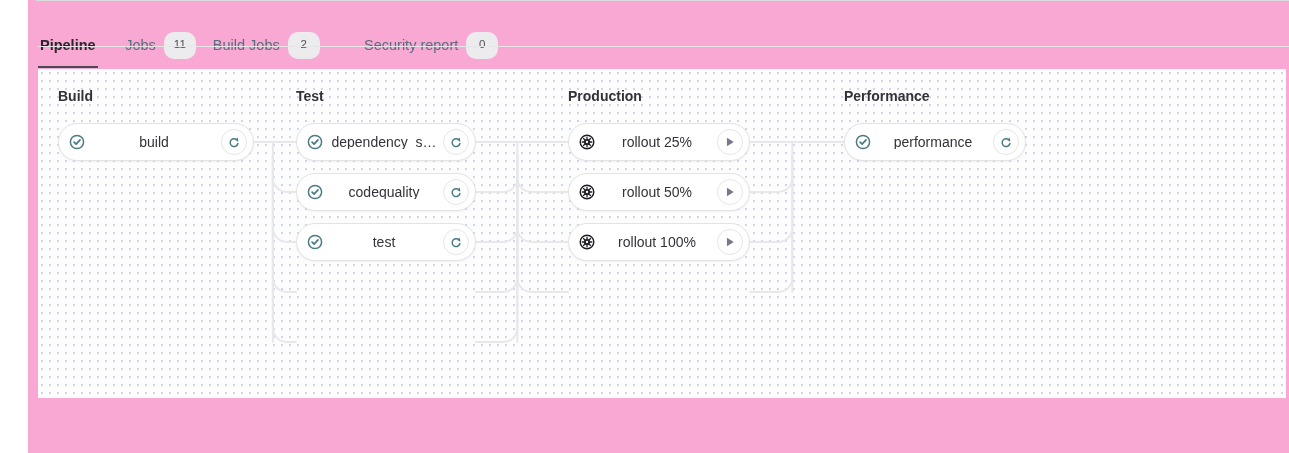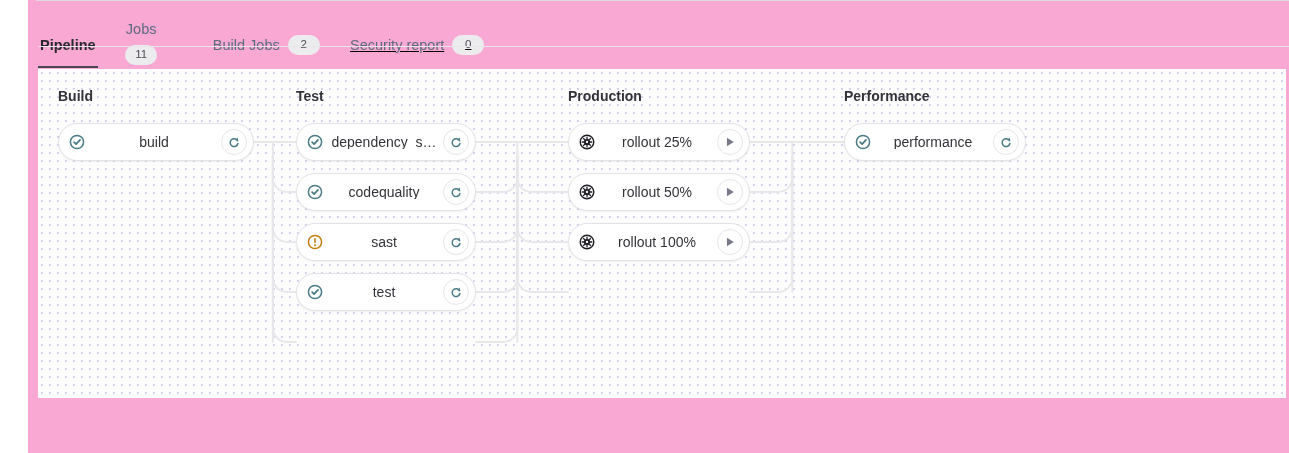--- a/index.html
+++ b/index.html
@@ -63,21 +63,21 @@
     position: absolute;
     left: 0; bottom: 0;
     width: 100%; height: 2px;
     background: #4a4a52;
   }
   .tab-badge {
     display: inline-flex;
     align-items: center;
     justify-content: center;
     min-width: 20px;
-    height: 20px;
+    height: 27px;
     padding: 0 6px;
     border-radius: 10px;
     background: #ececef;
     color: #4d4d55;
     font-size: 11.5px;
     line-height: 1;
   }
 
   
   .canvas {
@@ -168,29 +168,29 @@
 <body>
 
 <div id="app">
 
   <div class="top-rule"></div>
 
   <div class="tabbar" id="tabbar">
       <div class="tab is-active" style="left: 10px;">
         <span class="tab-label">Pipeline</span>
       </div>
-      <div class="tab is-inactive" style="left: 95.2px; flex-direction: column;">
+      <div class="tab is-inactive" style="left: 95.2px;">
         <span class="tab-label">Jobs</span>
         <span class="tab-badge">11</span>
       </div>
       <div class="tab is-inactive" style="left: 182.8px;">
         <span class="tab-label">Build Jobs</span>
         <span class="tab-badge">2</span>
       </div>
-      <div class="tab is-inactive" style="left: 320px; text-decoration: underline;">
+      <div class="tab is-inactive" style="left: 334px;">
         <span class="tab-label">Security report</span>
         <span class="tab-badge">0</span>
       </div>
     </div>
   <div class="tabbar-underline"></div>
 
   <div class="canvas">
     <svg class="connectors" id="connectors" width="1248" height="329" viewBox="0 0 1248 329" fill="none">
         <path d="M234.9 73 V273" fill="none" stroke="#e8e8ea" stroke-width="2" stroke-linecap="round" stroke-linejoin="round"></path>
         <path d="M216 73 H234.9" fill="none" stroke="#e8e8ea" stroke-width="2" stroke-linecap="round" stroke-linejoin="round"></path>
@@ -259,34 +259,20 @@
               <span class="job-name">codequality</span>
               <button class="job-action" title="Retry">
                 <svg viewBox="0 0 14 14" width="13" height="13">
                   <path d="M11.2 5.0 A4.6 4.6 0 1 0 11.6 8.2" fill="none" stroke="#4a7b86" stroke-width="1.7" stroke-linecap="round"></path>
                   <path d="M8.4 4.4 L11.9 4.6 L11.3 1.3 Z" fill="#4a7b86"></path>
                 </svg>
               </button>
             </div>
             <div class="job">
               <span class="job-status"><svg viewBox="0 0 16 16" width="16" height="16">
-                  <circle cx="8" cy="8" r="6.6" fill="none" stroke="#c17d10" stroke-width="1.5"></circle>
-                  <rect x="7.2" y="4" width="1.6" height="5" rx="0.8" fill="#c17d10"></rect>
-                  <circle cx="8" cy="11.2" r="1" fill="#c17d10"></circle>
-                </svg></span>
-              <span class="job-name">sast</span>
-              <button class="job-action" title="Retry">
-                <svg viewBox="0 0 14 14" width="13" height="13">
-                  <path d="M11.2 5.0 A4.6 4.6 0 1 0 11.6 8.2" fill="none" stroke="#4a7b86" stroke-width="1.7" stroke-linecap="round"></path>
-                  <path d="M8.4 4.4 L11.9 4.6 L11.3 1.3 Z" fill="#4a7b86"></path>
-                </svg>
-              </button>
-            </div>
-            <div class="job">
-              <span class="job-status"><svg viewBox="0 0 16 16" width="16" height="16">
                   <circle cx="8" cy="8" r="6.6" fill="none" stroke="#4a7b86" stroke-width="1.5"></circle>
                   <path d="M5.1 8.2 L7.1 10.1 L11 5.9" fill="none" stroke="#4a7b86" stroke-width="1.8" stroke-linecap="round" stroke-linejoin="round"></path>
                 </svg></span>
               <span class="job-name">test</span>
               <button class="job-action" title="Retry">
                 <svg viewBox="0 0 14 14" width="13" height="13">
                   <path d="M11.2 5.0 A4.6 4.6 0 1 0 11.6 8.2" fill="none" stroke="#4a7b86" stroke-width="1.7" stroke-linecap="round"></path>
                   <path d="M8.4 4.4 L11.9 4.6 L11.3 1.3 Z" fill="#4a7b86"></path>
                 </svg>
               </button>

